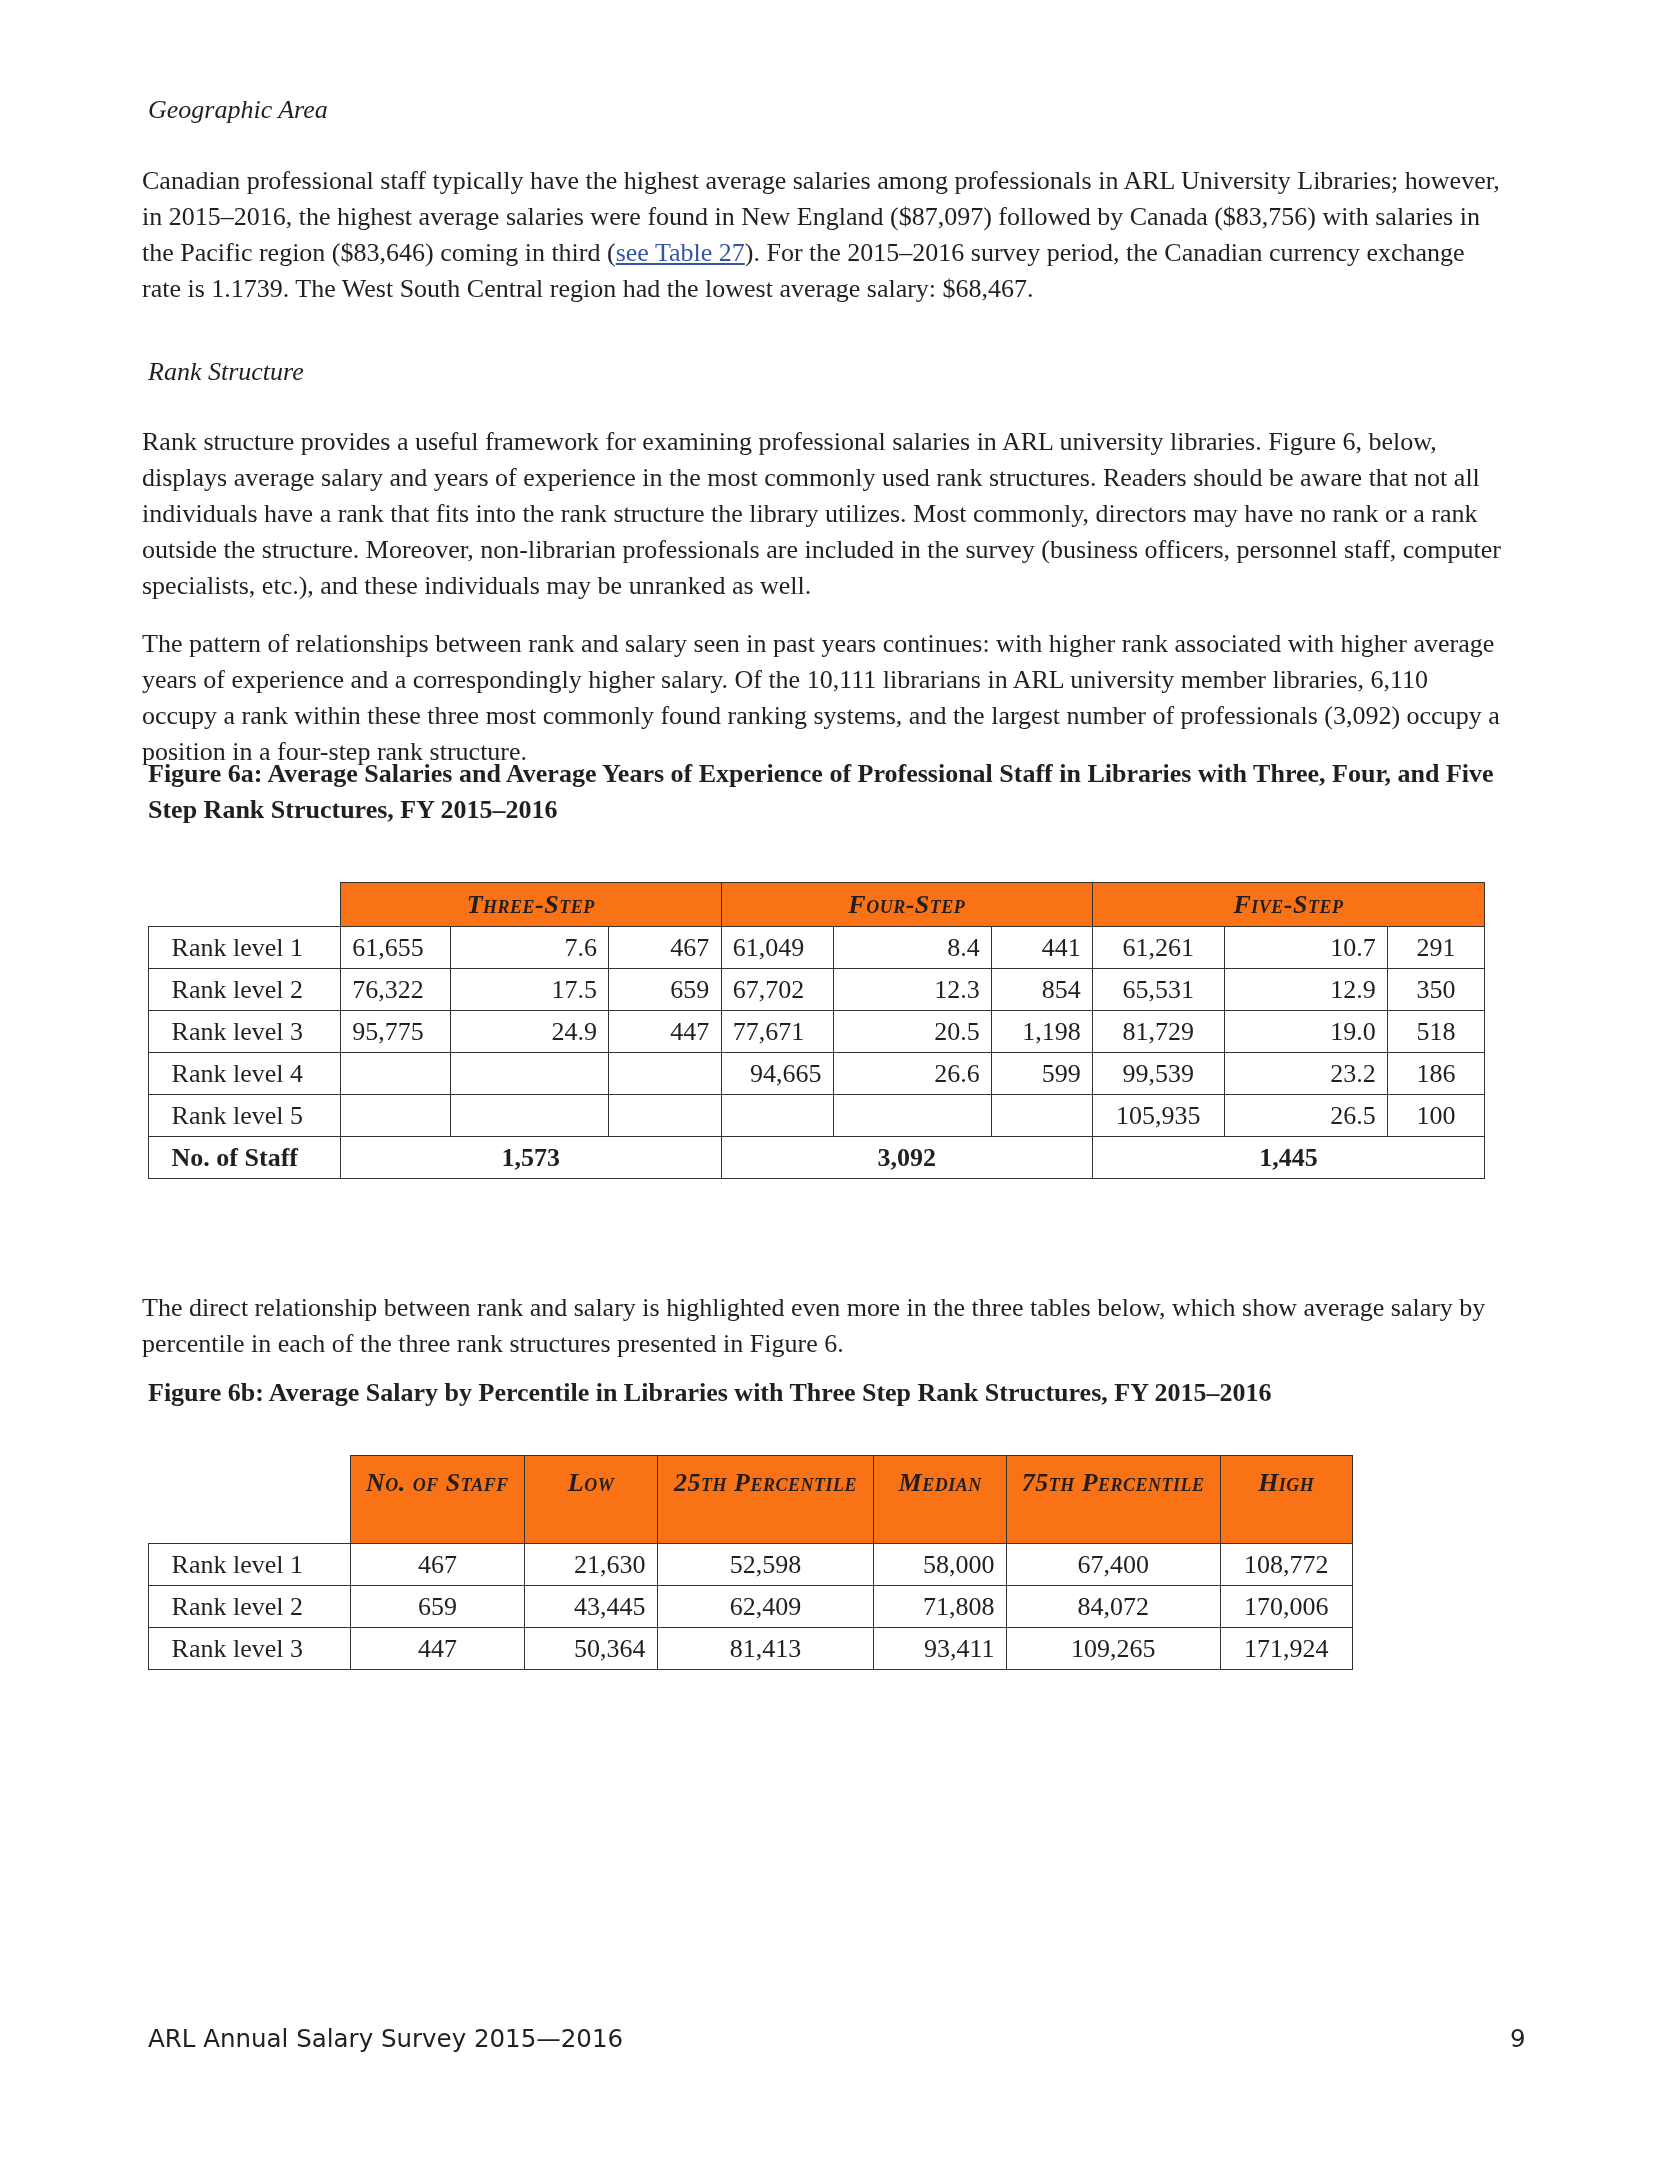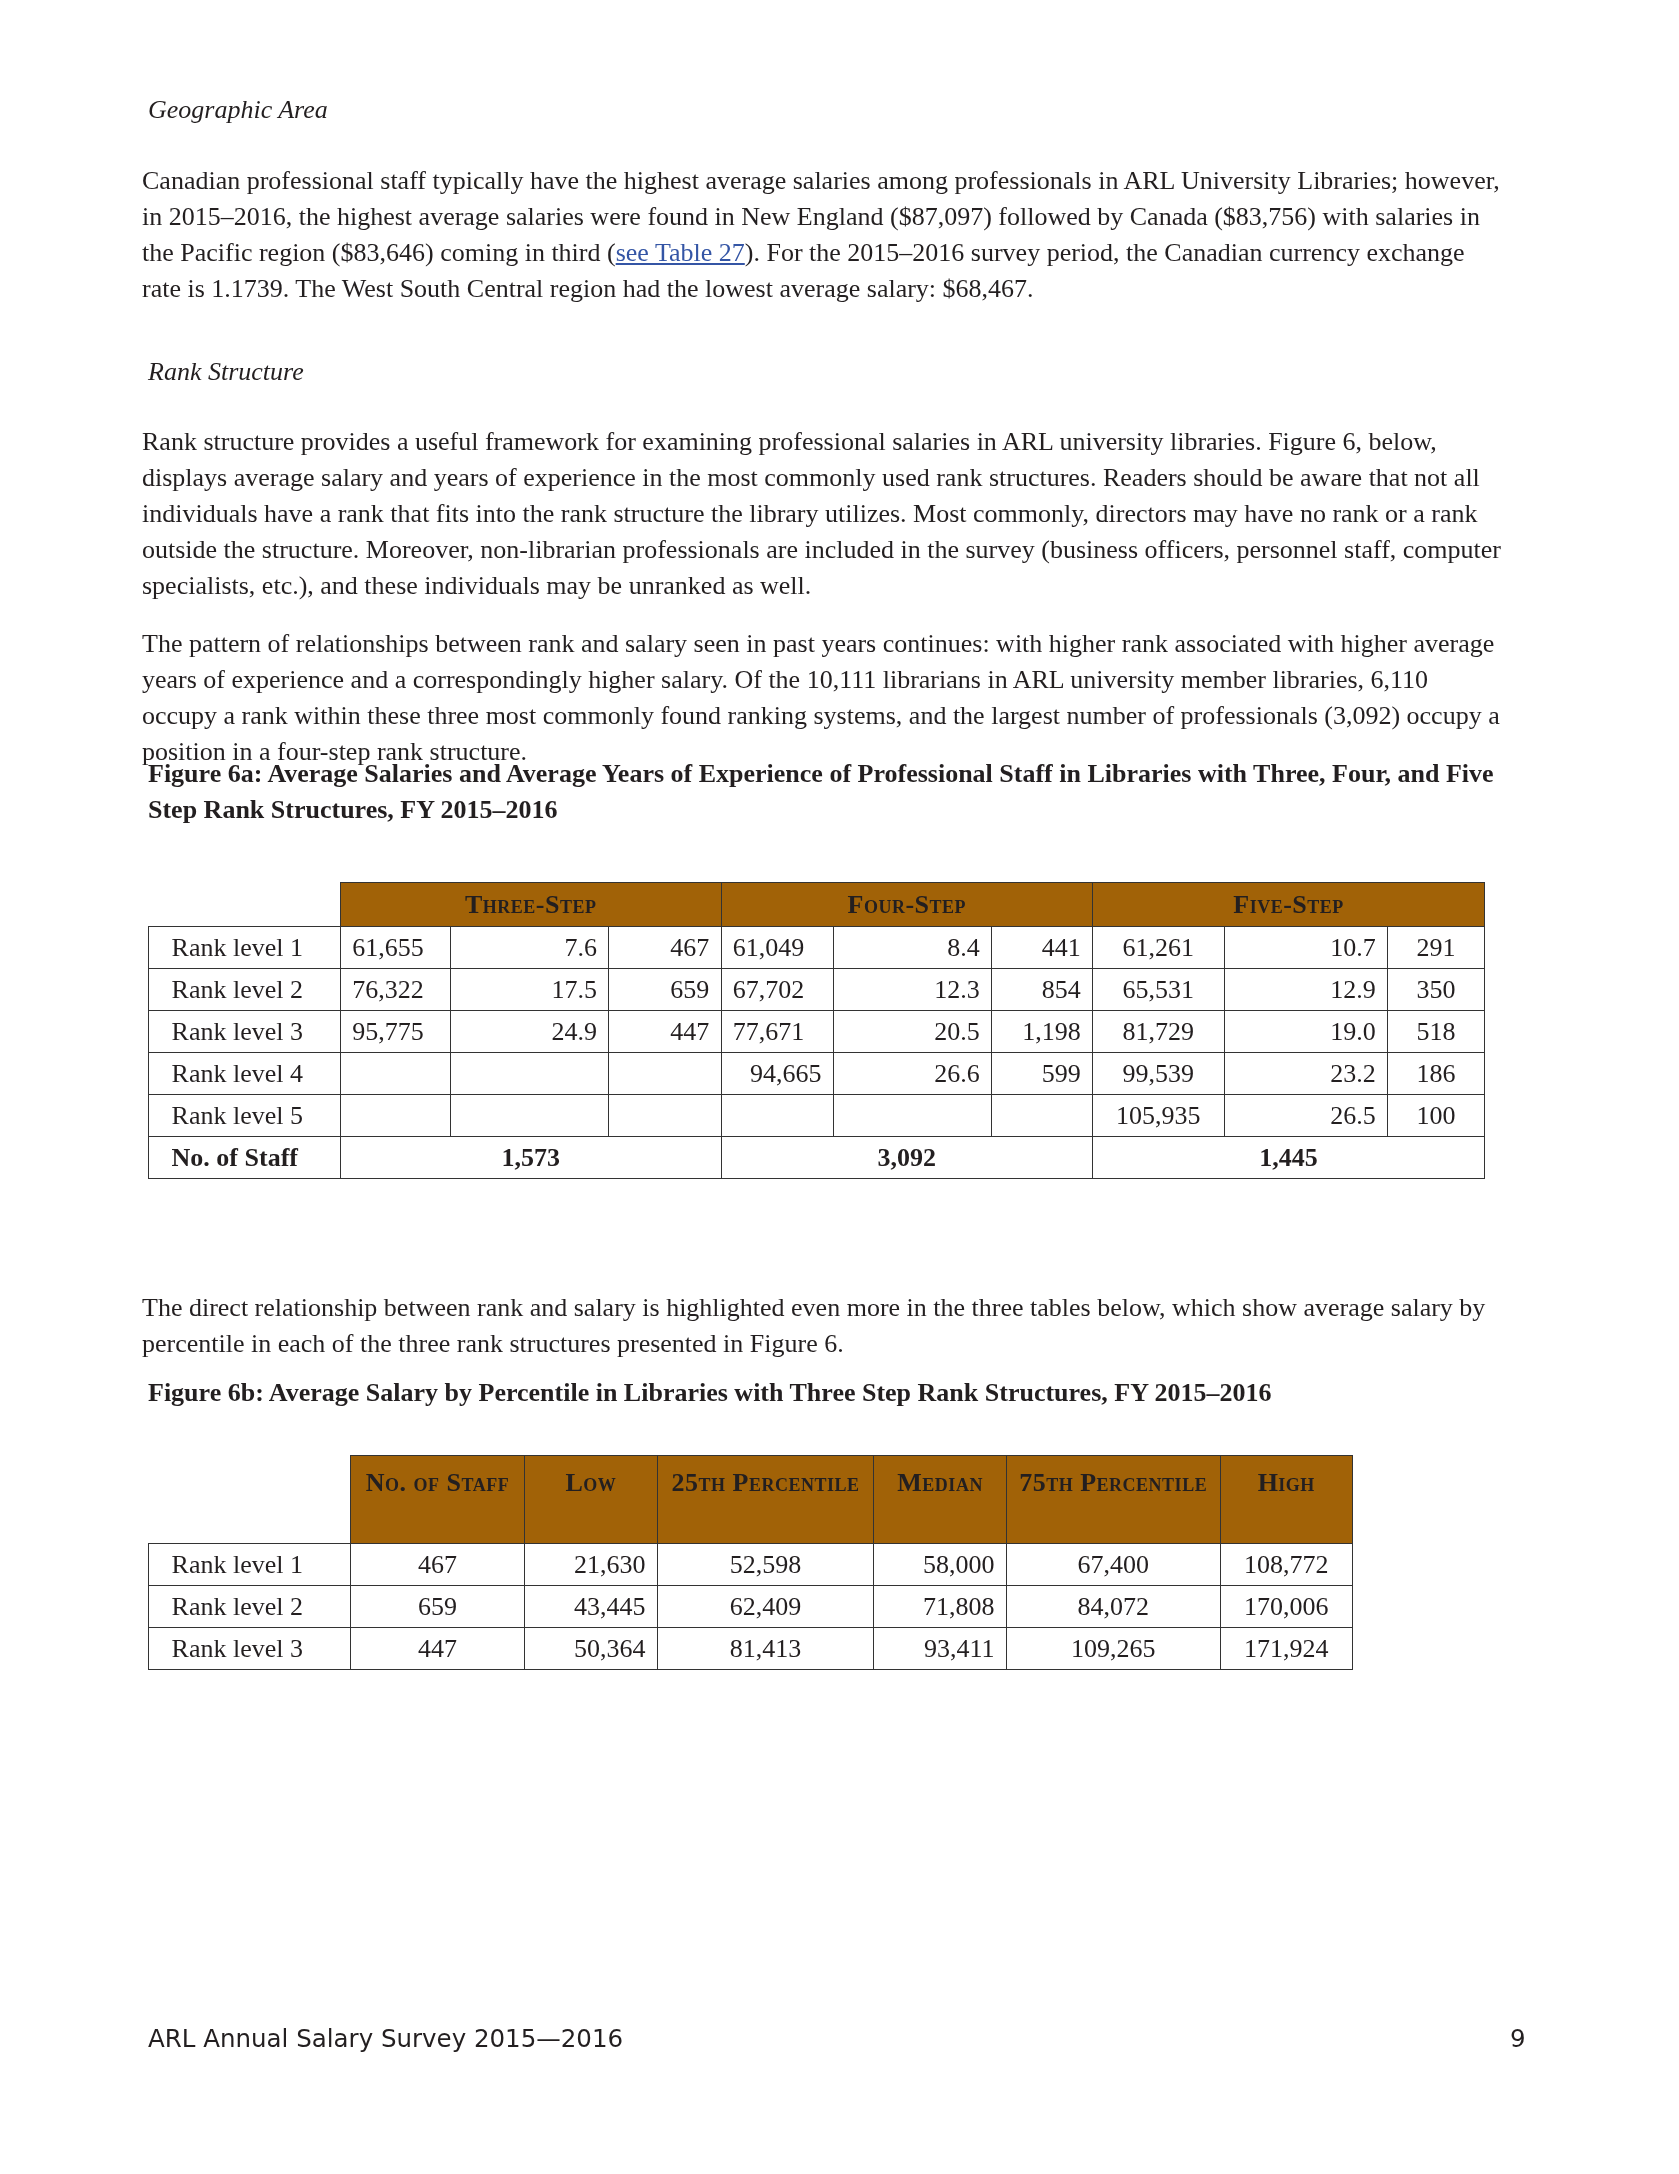--- a/index.html
+++ b/index.html
@@ -9,21 +9,21 @@
     color: #231f20;
   }
   .subhead { position: absolute; left: 148px; font-style: italic; font-size: 26px; line-height: 36px; }
   .para { position: absolute; left: 132px; width: 1365px; font-size: 26px; line-height: 36px; margin: 10px; }
   .para a { color: #3455a5; text-decoration: underline; }
   .caption { position: absolute; left: 148px; width: 1365px; font-size: 26px; line-height: 36px; font-weight: bold; margin: 0; }
 
   table { border-collapse: collapse; position: absolute; font-size: 26px; }
   td, th { border: 1.9px solid #333; padding: 0 11.3px; }
   th { font-weight: bold; }
-  .shade { background: #a16207; }
+  .shade { background: #f97316; font-style: italic; }
   .sc { font-variant: small-caps; letter-spacing: 0.5px; }
   .num-r { text-align: right; }
   .num-c { text-align: center; }
   .blank { border: none; background: transparent; }
 
   
   #t6a { left: 148px; top: 882px; width: 1337px; }
   #t6a .grp { height: 43px; text-align: center; }
   #t6a .sub { height: 79px; vertical-align: top; padding-top: 7.5px; line-height: 38px; }
   #t6a td { height: 41px; line-height: 41px; }

